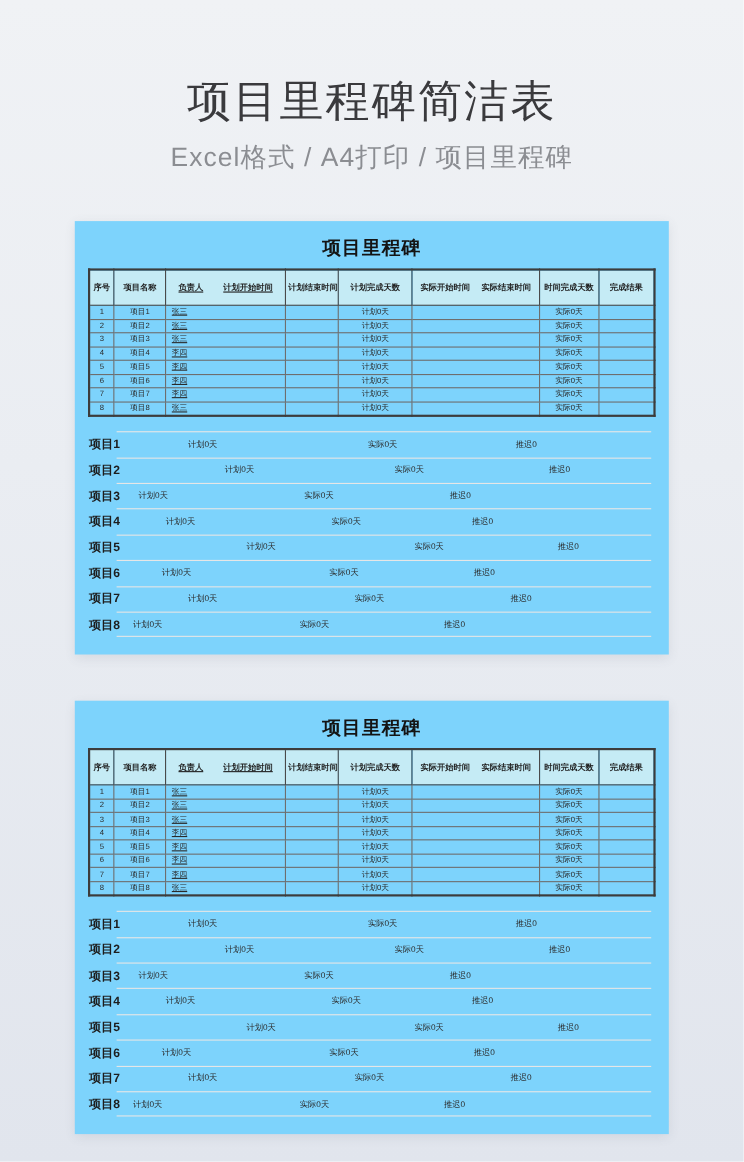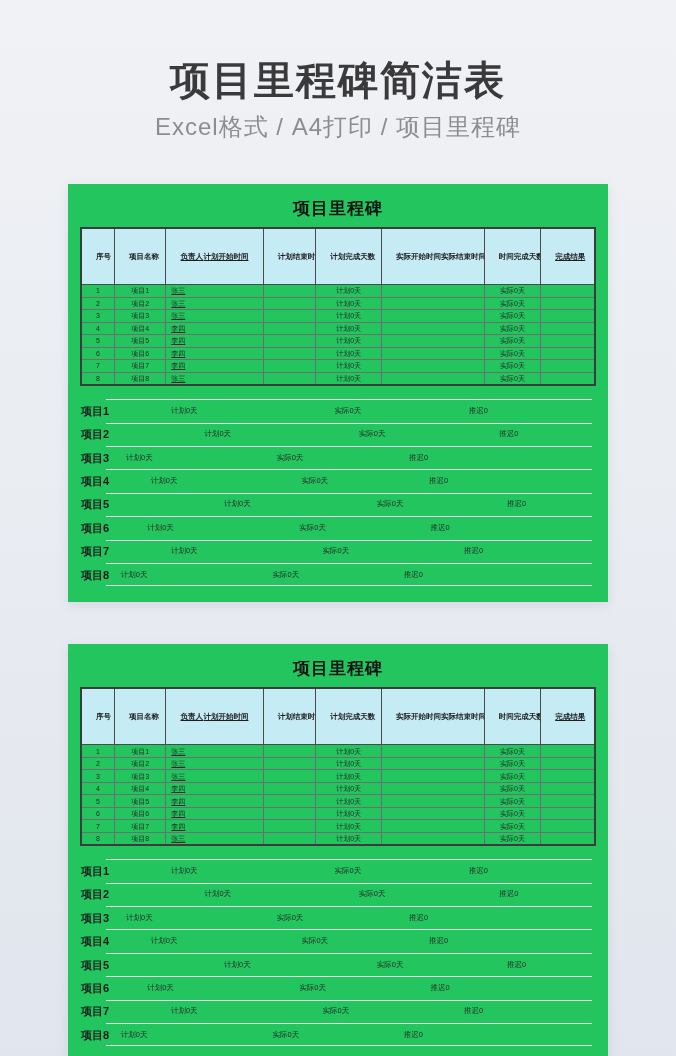--- a/index.html
+++ b/index.html
@@ -4,54 +4,54 @@
 <style>
   html,body{margin:0;padding:0;}
   body{
     width:676px;height:1056px;
     background:linear-gradient(180deg,#f0f2f5 0%,#eaedf2 40%,#e1e5ed 100%);
     font-family:"Liberation Sans","DejaVu Sans",sans-serif;
     overflow:hidden;
   }
   .page-header{padding-top:56px;text-align:center;}
   .page-title{
-    margin:0;font-size:40px;line-height:1.2;font-weight:700;
+    margin:12px;font-size:40px;line-height:1.2;font-weight:400;
     color:#3a3a3d;letter-spacing:2px;
   }
   .page-subtitle{
     margin:7px 0 0;font-size:24px;line-height:1.3;color:#8b8d92;letter-spacing:1px;
   }
   .card{
-    width:516px;margin:42px auto 11px;background:#22c55e;
+    width:516px;margin:42px auto 11px;background:#7dd3fc;
     padding:9px 12px 16px;
     box-shadow:0 3px 10px rgba(80,90,110,.12);
   }
   .card + .card{margin-top:42px;}
   .sheet-title{
     font-size:17px;font-weight:bold;text-align:center;
     margin:4px 0 7px;color:#141414;letter-spacing:1px;
   }
   table.ms-table{
     width:100%;border-collapse:collapse;table-layout:fixed;
     border:2px solid #3c3c3c;
   }
   .ms-table th{
     background:#c5ebf5;border:1px solid #4a4a4a;
     font-size:7.5px;font-weight:bold;color:#1e1e1e;
-    height:27px;padding:14px;overflow:hidden;white-space:nowrap;
+    height:27px;padding:2px;overflow:hidden;white-space:nowrap;
   }
   .ms-table th .lbls{display:flex;justify-content:space-around;align-items:center;}
   .ms-table td{
     border:1px solid #6e6e6e;font-size:7px;color:#2a2a2a;
     height:11.5px;padding:0 2px;text-align:center;
     overflow:hidden;white-space:nowrap;line-height:1;
   }
   .ms-table td.col2{text-align:left;padding-left:5px;}
   .col0{width:3.7%;} .col1{width:8.9%;} .col2{width:21.9%;text-decoration:underline;} .col3{width:9.2%;}
-  .col4{width:13.0%;} .col5{width:23.4%;} .col6{width:10.3%;} .col7{width:9.6%;text-decoration:underline;}
+  .col4{width:13.0%;} .col5{width:23.4%;} .col6{width:10.3%;} .col7{width:9.6%;}
   .gantt{margin-top:13px;}
   .gantt-row{position:relative;height:23.4px;}
   .gantt-row::before{
     content:"";position:absolute;top:0;left:26px;right:4px;
     border-top:1px solid #e6e6e6;
   }
   .gantt-row:last-child::after{
     content:"";position:absolute;bottom:0;left:26px;right:4px;
     border-bottom:1px solid #e6e6e6;
   }

